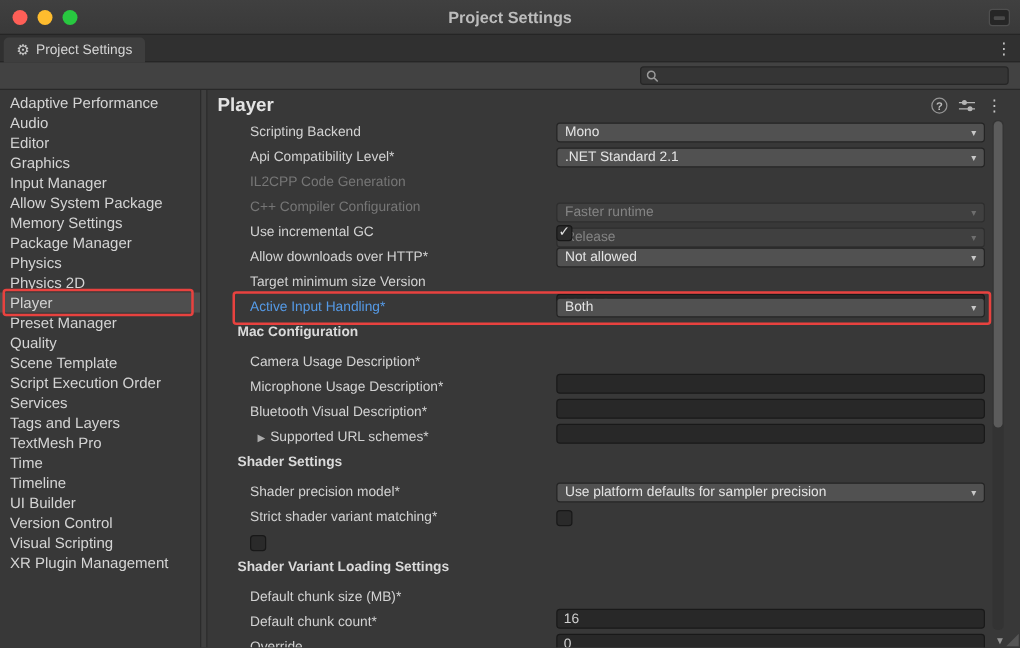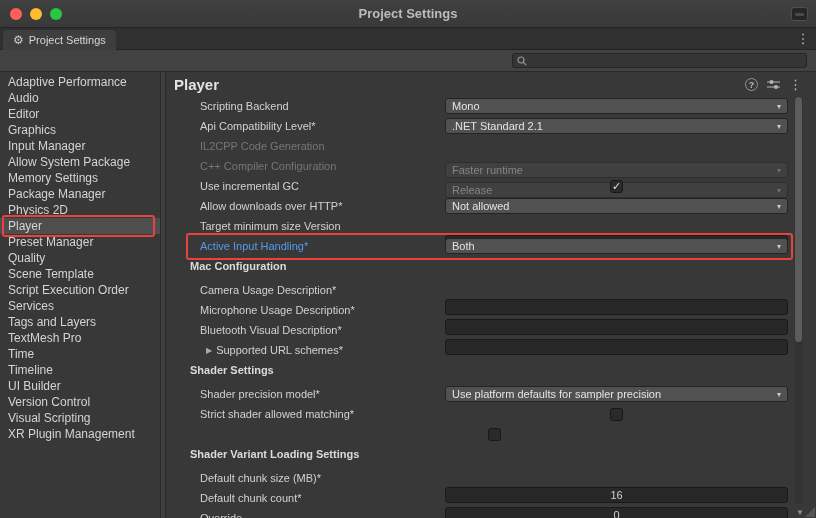--- a/index.html
+++ b/index.html
@@ -72,21 +72,21 @@
   .preset-icon { display: flex; align-items: center; }
   .more-icon { color: #c4c4c4; font-size: 13px; }
 
   .rows { padding-top: 2px; }
   .row { height: 20px; display: flex; align-items: center; padding: 0 28px 0 34px; position: relative; }
   .row .label { width: 245px; flex-shrink: 0; font-size: 11px; color: #d2d2d2; display: flex; align-items: center; white-space: nowrap; }
   .row.disabled .label { color: #767676; }
   .row.highlighted .label { color: var(--hl, #559ae6); }
   .row.section { height: 24px; align-items: center; padding: 0 28px 4px 24px; }
   .section-label { font-size: 11px; font-weight: bold; color: #dadada; }
-  .control { flex: 1; min-width: 0; justify-content: center; }
+  .control { flex: 1; min-width: 0; }
 
   .dropdown {
     height: 16px; background: #515151; border: 1px solid #242424; border-radius: 3px;
     display: flex; align-items: center; padding: 0 6px; font-size: 11px; color: #e4e4e4;
   }
   .dropdown .val { flex: 1; white-space: nowrap; overflow: hidden; }
   .dd-arrow { font-size: 8px; color: #c8c8c8; margin-left: 4px; }
   .row.disabled .dropdown { background: #404040; border-color: #2e2e2e; color: #848484; margin-top: 48px; }
   .row.disabled .dd-arrow { color: #6e6e6e; }
 
@@ -169,20 +169,23 @@
           <span>Input Manager</span>
         </div>
         <div class="sb-item">
           <span>Allow System Package</span>
         </div>
         <div class="sb-item">
           <span>Memory Settings</span>
         </div>
         <div class="sb-item">
           <span>Package Manager</span>
+        </div>
+        <div class="sb-item">
+          <span>Physics</span>
         </div>
         <div class="sb-item">
           <span>Physics 2D</span>
         </div>
         <div class="sb-item selected">
           <span>Player</span>
           <div class="ann"></div>
         </div>
         <div class="sb-item">
           <span>Preset Manager</span>
@@ -355,21 +358,21 @@
             <span class="label">
               <span>Shader precision model*</span>
             </span>
             <div class="control dropdown">
               <span class="val">Use platform defaults for sampler precision</span>
               <span class="dd-arrow">▾</span>
             </div>
           </div>
           <div class="row">
             <span class="label">
-              <span>Strict shader allowed matching*</span>
+              <span>Strict shader variant matching*</span>
             </span>
             <div class="control checkwrap">
               <span class="checkbox"></span>
             </div>
           </div>
           <div class="row">
             <div class="control checkwrap">
               <span class="checkbox"></span>
             </div>
           </div>

